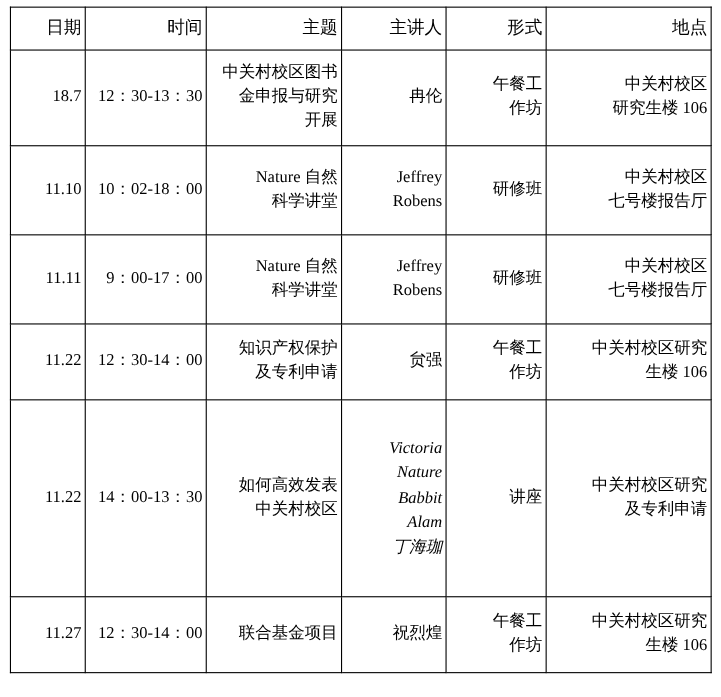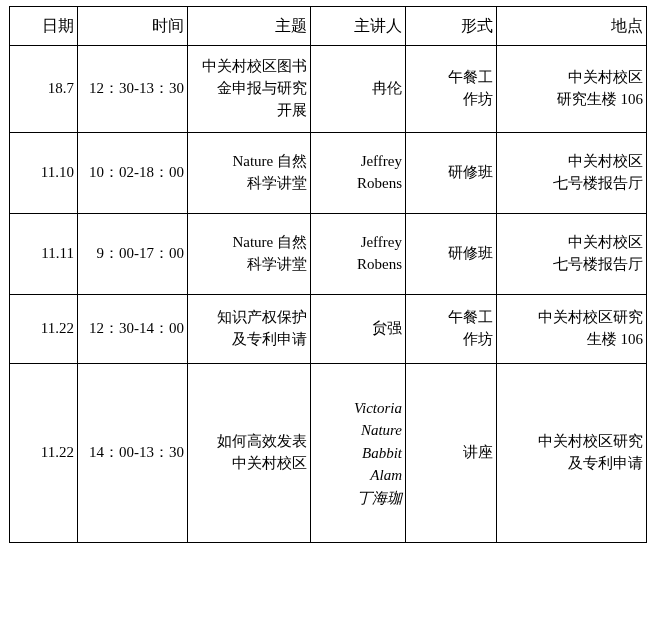--- a/index.html
+++ b/index.html
@@ -181,15 +181,33 @@
         </td>
         <td class="cell-lines">
           <span>讲座</span>
         </td>
         <td class="cell-lines">
           <span>中关村校区研究</span>
           <span>及专利申请</span>
         </td>
       </tr>
 
+      <tr class="r-short">
+        <td class="nowrap">11.27</td>
+        <td class="nowrap">12：30-14：00</td>
+        <td class="cell-lines">
+          <span>联合基金项目</span>
+        </td>
+        <td class="cell-lines">
+          <span>祝烈煌</span>
+        </td>
+        <td class="cell-lines">
+          <span>午餐工</span>
+          <span>作坊</span>
+        </td>
+        <td class="cell-lines">
+          <span>中关村校区研究</span>
+          <span>生楼 106</span>
+        </td>
+      </tr>
     </tbody>
   </table>
 </div>
 
 </body></html>

